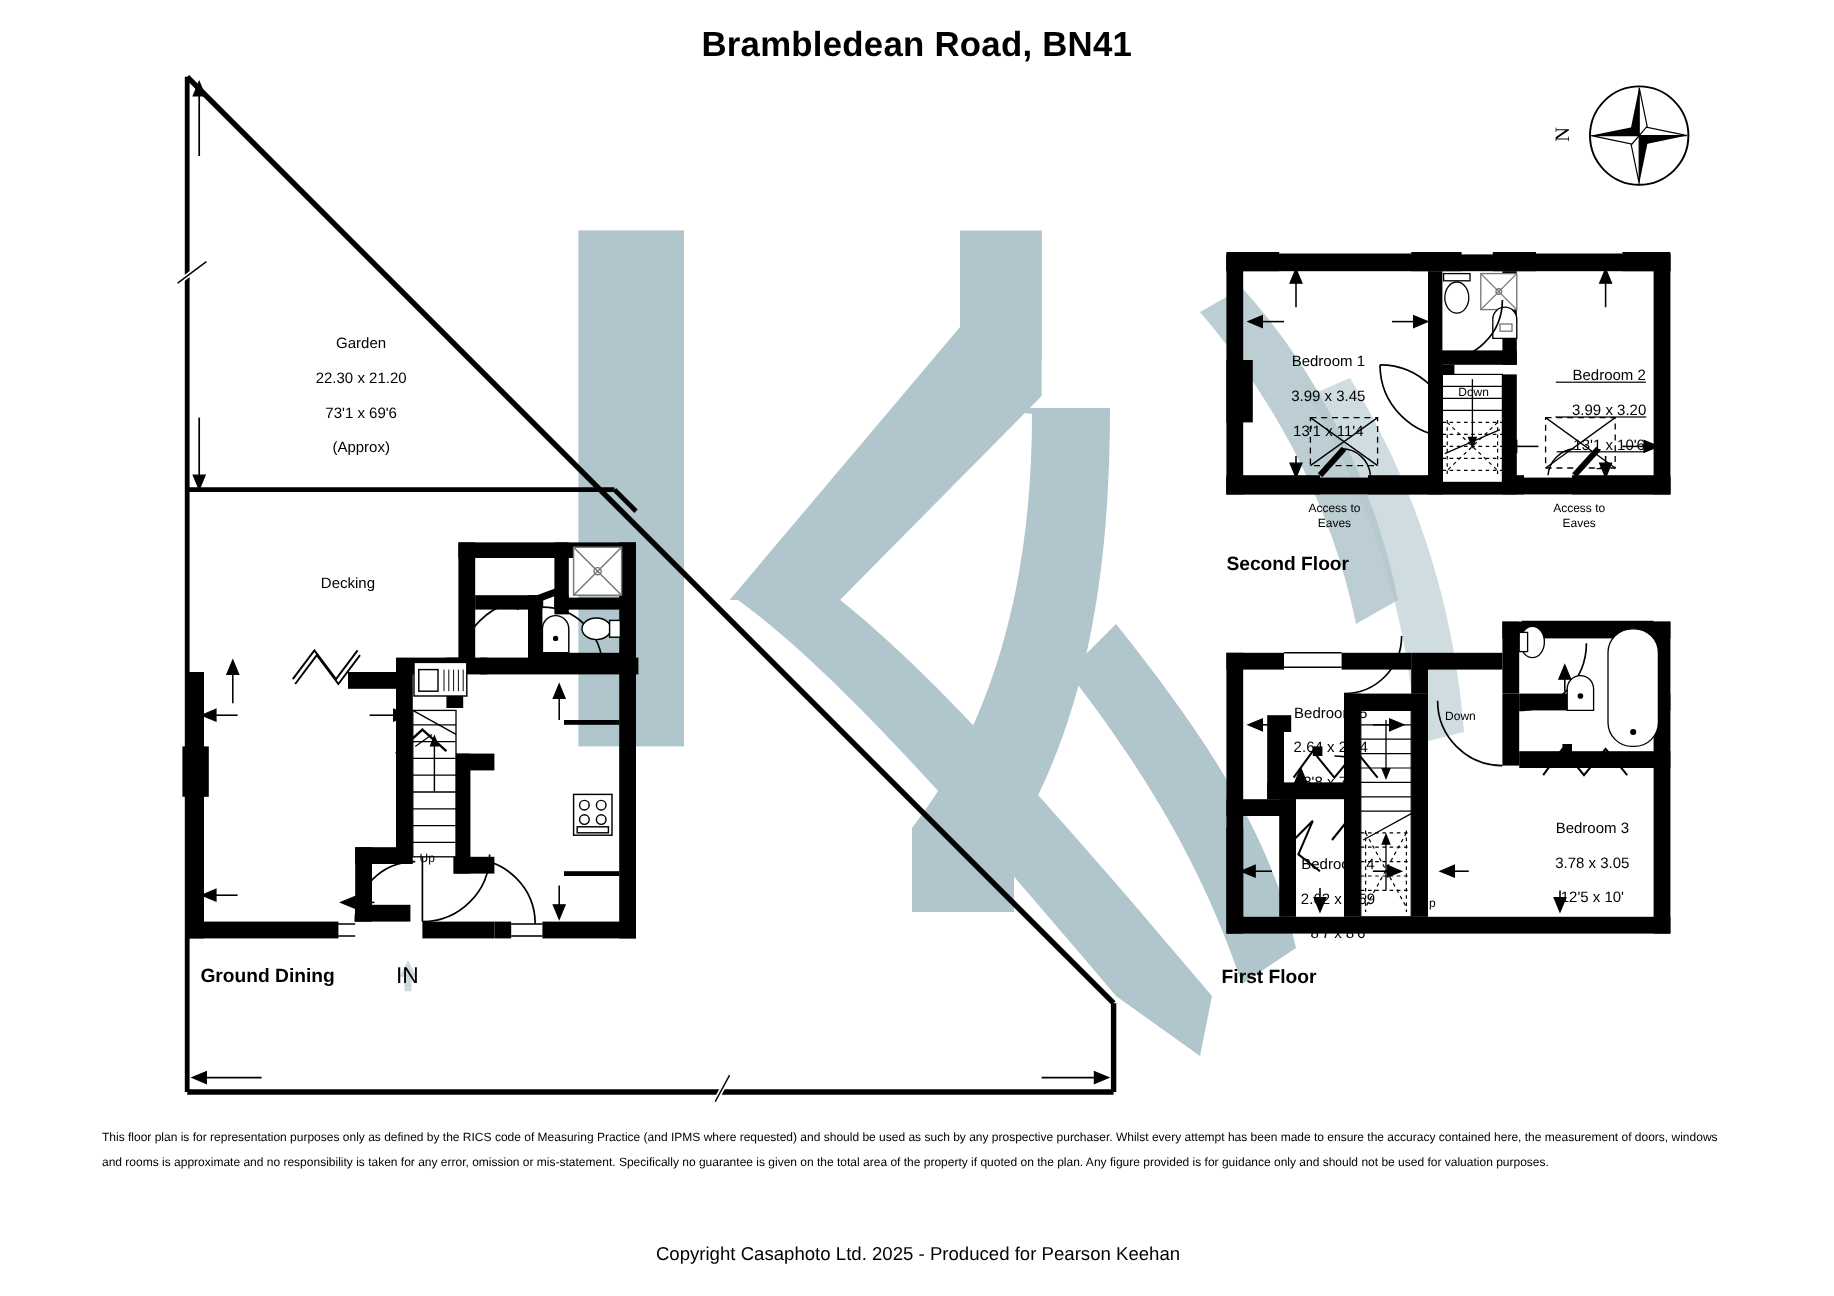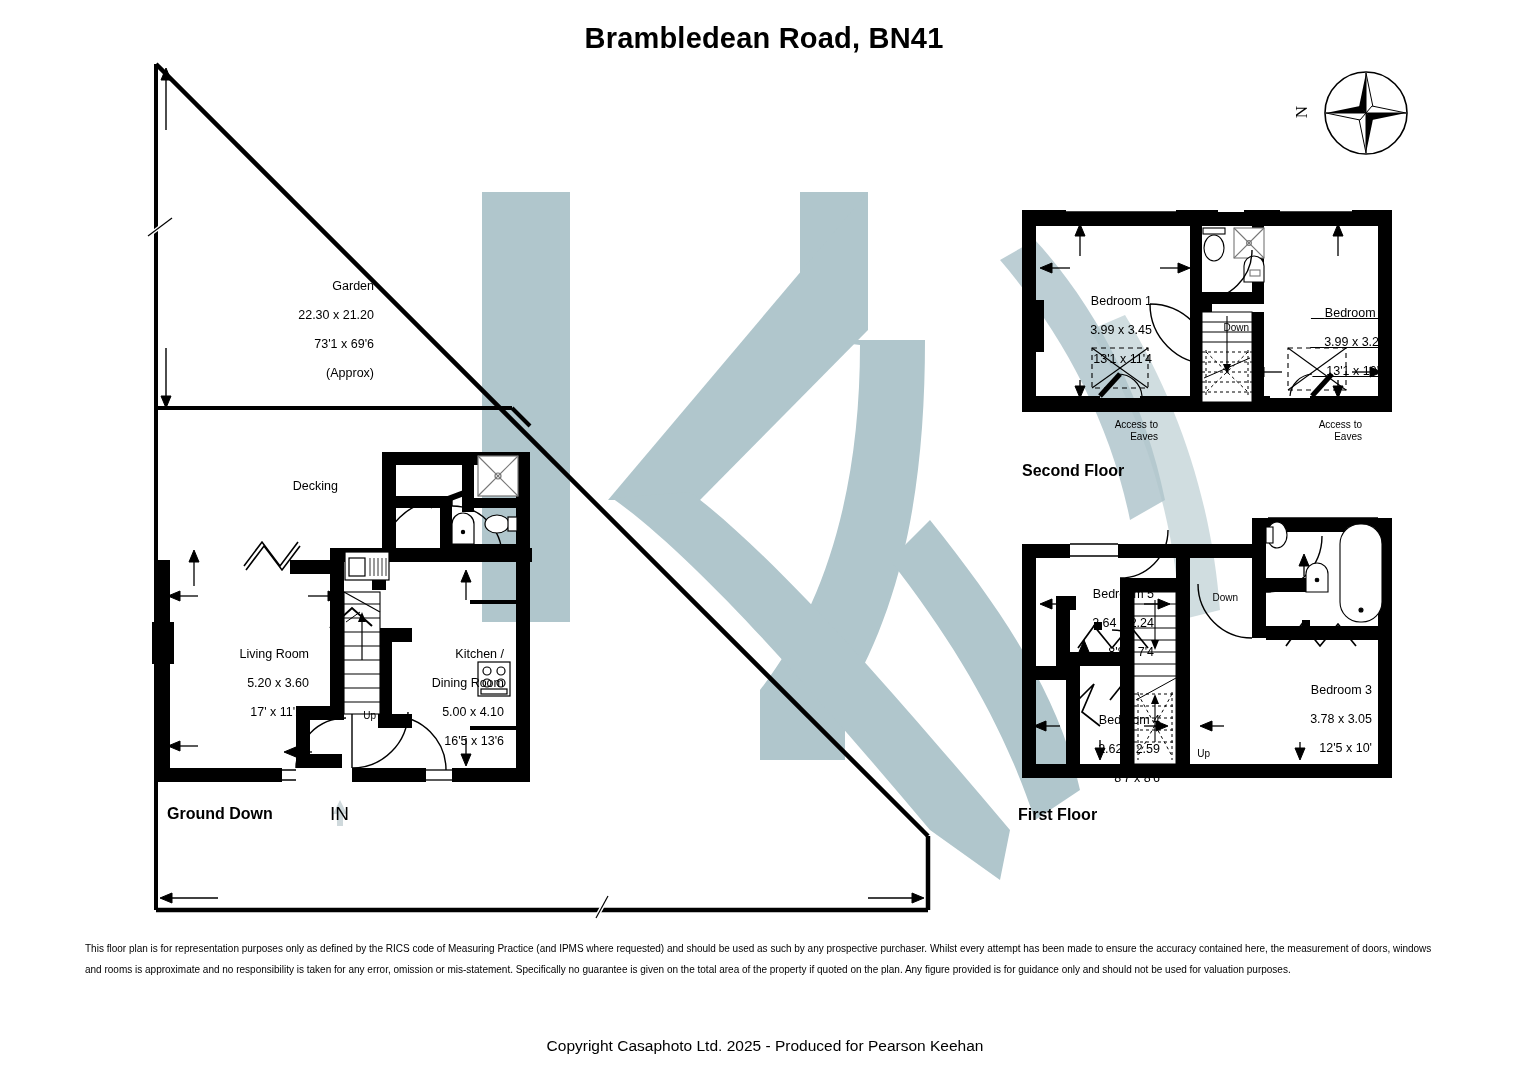--- a/index.html
+++ b/index.html
@@ -6,21 +6,21 @@
   body{width:1528px;height:1080px;position:relative;overflow:hidden;
        font-family:"Liberation Sans",sans-serif;color:#000;}
   #stage{position:absolute;left:0;top:0;width:1528px;height:1080px;}
   svg#plan{position:absolute;left:0;top:0;width:1528px;height:1080px;}
 
   .hdr-title{position:absolute;left:0;top:22px;width:1528px;text-align:center;
              font-size:29px;font-weight:bold;letter-spacing:.2px;}
   .hdr-sub{position:absolute;left:0;top:59px;width:1528px;text-align:center;
            font-size:17.5px;}
 
-  .lbl{position:absolute;text-align:right;font-size:12.5px;line-height:14.5px;
+  .lbl{position:absolute;text-align:center;font-size:12.5px;line-height:14.5px;
        white-space:pre;}
   .lbl.sm{font-size:10px;line-height:12px;}
   .floor-lbl{position:absolute;font-size:16px;font-weight:bold;}
   .in-lbl{position:absolute;font-size:19px;}
   .compass-n{position:absolute;font-size:17px;font-family:"Liberation Serif",serif;
              transform:rotate(-90deg);}
 
   .disclaimer{position:absolute;left:85px;top:938px;width:1360px;text-align:left;
               font-size:10px;line-height:21px;}
   .copyright{position:absolute;left:85px;top:1037px;width:1360px;text-align:center;
@@ -516,36 +516,25 @@
     <span>Garden</span><br>
     <span>22.30 x 21.20</span><br>
     <span>73'1 x 69'6</span><br>
     <span>(Approx)</span>
   </div>
 
   <div class="lbl" style="left:228px;top:464px;width:110px;">
     <span>Decking</span>
   </div>
 
-  <div class="lbl" style="left:184px;top:632px;width:125px;">
-    <span>Living Room</span><br>
-    <span>5.20 x 3.60</span><br>
-    <span>17' x 11'10</span>
-  </div>
-
-  <div class="lbl" style="left:386px;top:632px;width:118px;">
-    <span>Kitchen /</span><br>
-    <span>Dining Room</span><br>
-    <span>5.00 x 4.10</span><br>
-    <span>16'5 x 13'6</span>
-  </div>
+
 
   <div class="lbl sm" style="left:336px;top:710px;width:40px;">Up</div>
 
-  <div class="floor-lbl" style="left:167px;top:805px;">Ground Down</div>
+  <div class="floor-lbl" style="left:167px;top:805px;">Ground Dining</div>
   <div class="in-lbl" style="left:330px;top:803px;">IN</div>
 
   <div class="lbl" style="left:1048px;top:279px;width:104px;">
     <span>Bedroom 1</span><br>
     <span>3.99 x 3.45</span><br>
     <span>13'1 x 11'4</span>
   </div>
 
   <div class="lbl" style="left:1282px;top:291px;width:104px;text-decoration:underline;">
     <span>Bedroom 2</span><br>

